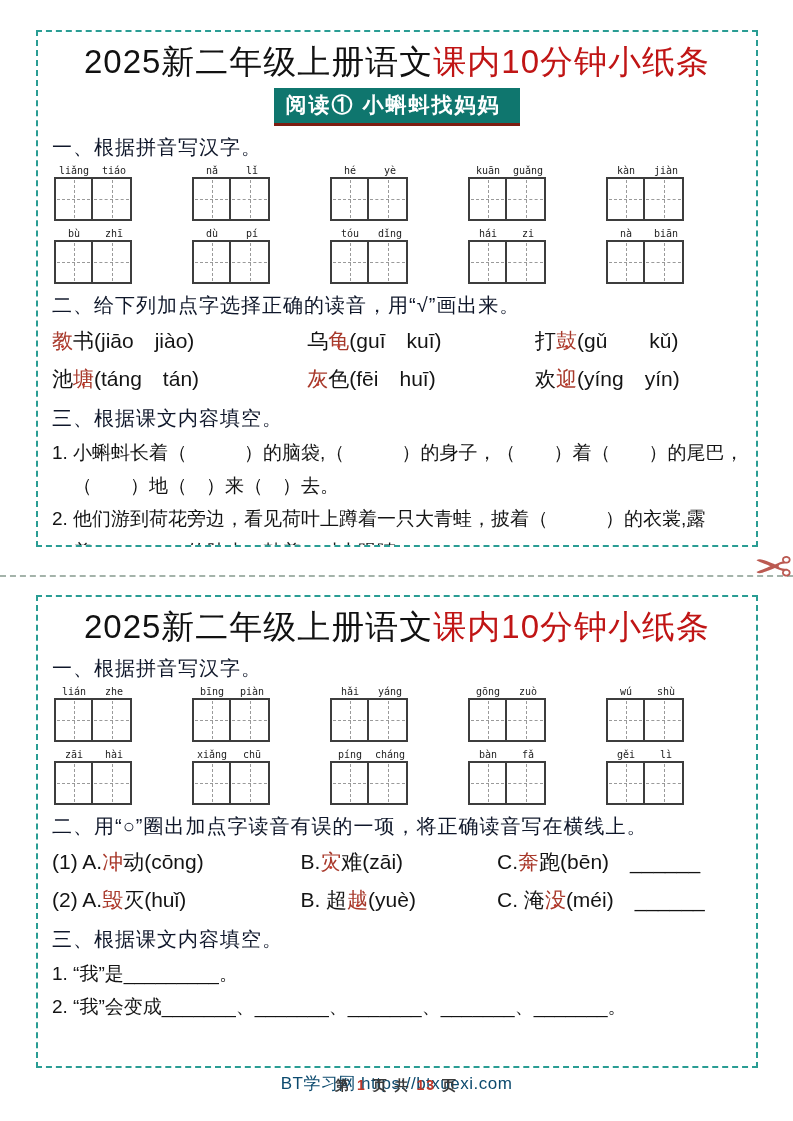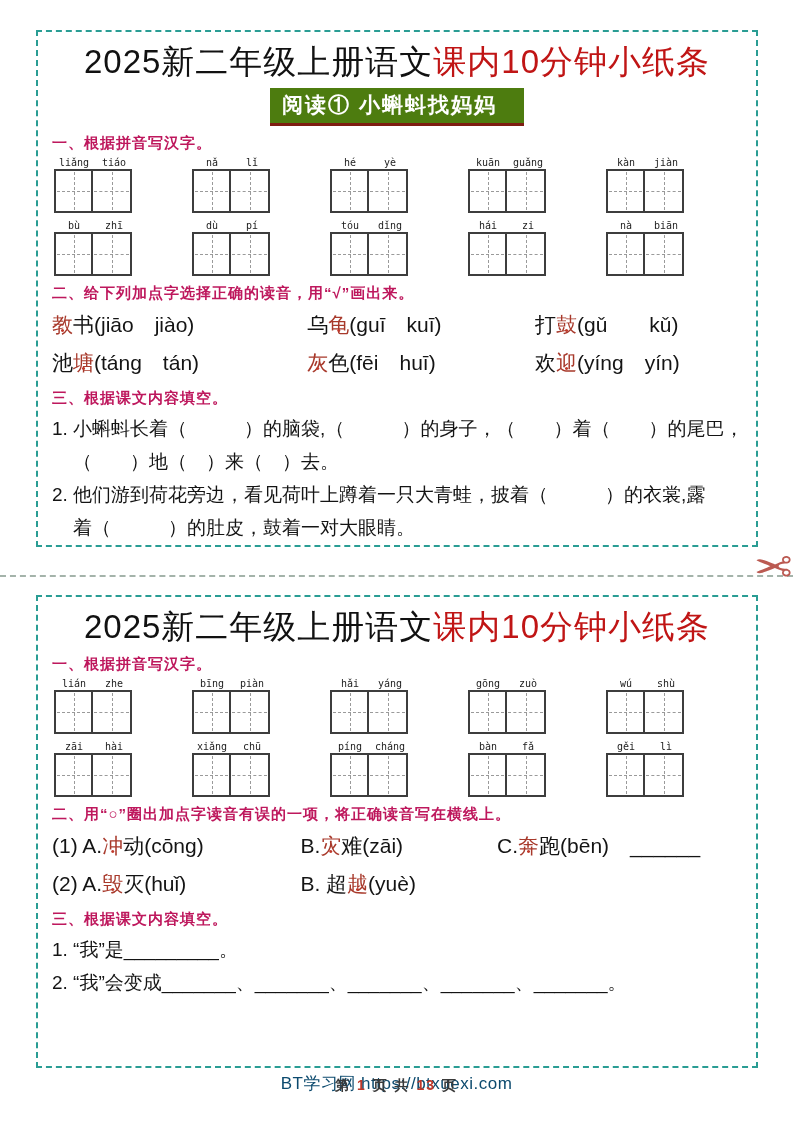--- a/index.html
+++ b/index.html
@@ -12,25 +12,25 @@
     background:#fff;box-sizing:border-box;padding:8px 14px 0 14px;overflow:hidden;
   }
   #card0{top:30px;height:517px;}
   #card1{top:595px;height:473px;}
   .title{
     margin:2px 0 0 0;text-align:center;font-size:33px;font-weight:normal;
     letter-spacing:1px;color:#111;line-height:1.2;white-space:nowrap;
   }
   .title .red{color:#c01515;}
   .badge{
-    display:table;margin:6px auto 7px auto;background:#4d7c0f;color:#ffffff;
-    font-size:21px;font-weight:bold;padding:3px 27px 4px 12px;
+    display:table;margin:6px auto 7px auto;background:#0f766e;color:#ffffff;
+    font-size:21px;font-weight:bold;padding:3px 20px 4px 12px;
     border-bottom:3px solid #7e1d12;letter-spacing:2px;
   }
-  h2.qhead{margin:8px 0 4px 0;font-size:15px;font-weight:bold;color:#be185d;letter-spacing:1px;}
+  h2.qhead{margin:8px 0 4px 0;font-size:20px;font-weight:normal;color:#0f172a;letter-spacing:1px;}
   
   .py-row{display:flex;justify-content:space-between;padding:0 56px 0 2px;margin-bottom:7px;}
   .py-group{width:80px;}
   .py-labels{display:flex;margin-bottom:1px;}
   .py-labels span{
     flex:1;text-align:center;font-family:"DejaVu Sans Mono",monospace;
     font-size:10px;color:#222;white-space:nowrap;
   }
   .cells{display:flex;}
   .cell{
@@ -325,20 +325,21 @@
   <h2 class="qhead">二、用“○”圈出加点字读音有误的一项，将正确读音写在横线上。</h2>
   <div>
       <div class="q2-row cols2">
         <div class="q2-item"><span class="seg">(1) A. </span><span class="seg rc dot">冲</span><span class="seg">动(cōng)</span></div>
         <div class="q2-item"><span class="seg">B. </span><span class="seg rc dot">灾</span><span class="seg">难(zāi)</span></div>
         <div class="q2-item"><span class="seg">C. </span><span class="seg rc dot">奔</span><span class="seg">跑(bēn)</span><span class="seg">　______</span></div>
       </div>
       <div class="q2-row cols2">
         <div class="q2-item"><span class="seg">(2) A. </span><span class="seg rc dot">毁</span><span class="seg">灭(huǐ)</span></div>
         <div class="q2-item"><span class="seg">B. 超</span><span class="seg rc dot">越</span><span class="seg">(yuè)</span></div>
+        <div class="q2-item"><span class="seg">C. 淹</span><span class="seg rc dot">没</span><span class="seg">(méi)</span><span class="seg">　______</span></div>
       </div>
     </div>
   <h2 class="qhead">三、根据课文内容填空。</h2>
   <div>
       <div class="q3-line">1. “我”是_________。</div>
       <div class="q3-line">2. “我”会变成_______、_______、_______、_______、_______。</div>
     </div>
 </section>
 
 <div class="footer-watermark">BT学习网 https://btxuexi.com</div>

